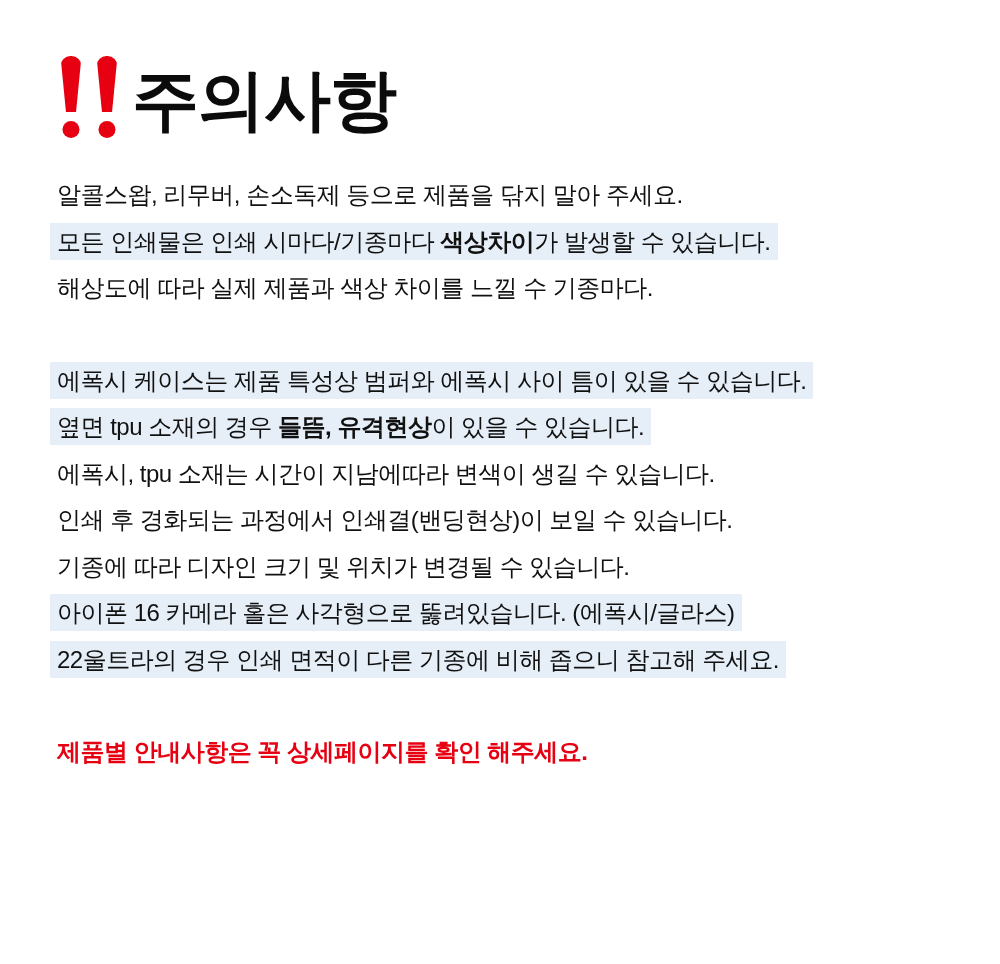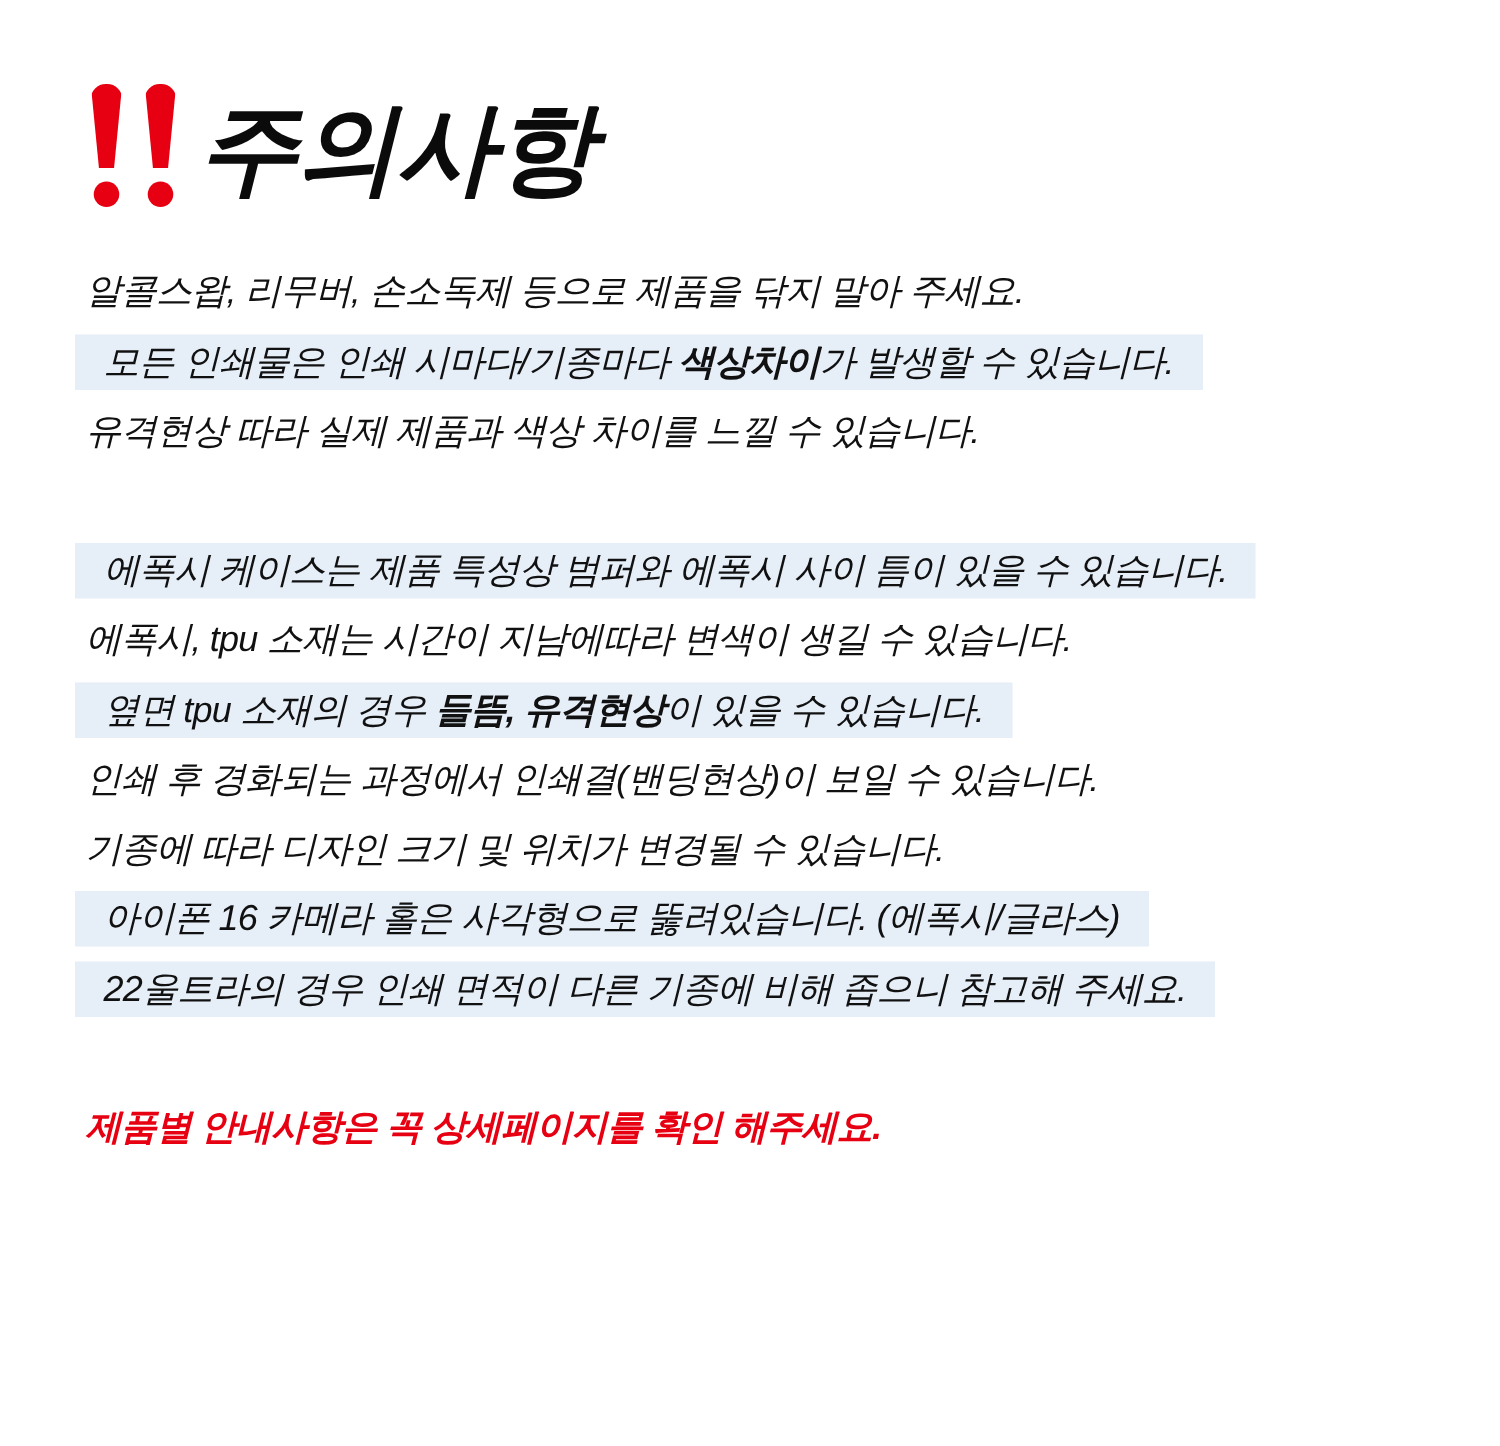--- a/index.html
+++ b/index.html
@@ -9,21 +9,21 @@
     --bg:#ffffff;
   }
   html,body{margin:0;padding:0;}
   body{
     width:1000px;height:964px;
     background:var(--bg);
     font-family:"Liberation Sans","DejaVu Sans",sans-serif;
     color:var(--ink);
     overflow:hidden;
   }
-  .sheet{box-sizing:border-box;width:1000px;height:964px;padding:50px 30px 40px 50px;font-style:italic;}
+  .sheet{box-sizing:border-box;width:1000px;height:964px;padding:50px 30px 40px 50px;}
   
   .title-row{display:flex;align-items:flex-end;gap:14px;margin:0 0 30px 10px;height:92px;}
   .dbl-excl{display:flex;gap:14px;align-items:flex-end;height:84px;padding-bottom:2px;}
   .excl{position:relative;width:22px;height:84px;}
   .excl .bar{
     position:absolute;top:0;left:50%;transform:translateX(-50%);
     width:21px;height:56px;background:var(--red);
     border-radius:10px 10px 5px 5px;
     clip-path:polygon(0 0,100% 0,74% 100%,26% 100%);
   }
@@ -36,21 +36,21 @@
     letter-spacing:-1px;color:#0b0b0b;white-space:nowrap;
   }
   
   .group{margin:0;}
   .group + .group{margin-top:46px;}
   .line{
     font-size:24px;line-height:46.5px;white-space:nowrap;
     letter-spacing:-0.5px;
   }
   .line .txt{padding:0 7px;}
-  .line .txt.hl{background:var(--hl);padding:5px 19px;margin-top:16px;}
+  .line .txt.hl{background:var(--hl);padding:5px 7px;margin-top:16px;}
   .line b{font-weight:700;}
   .line.red{color:var(--red);font-weight:700;}
 </style>
 </head>
 <body>
 
 <div class="sheet">
 
   <div class="title-row">
     <span class="dbl-excl">
@@ -63,26 +63,26 @@
           <span class="dot"></span>
         </span>
     </span>
     <span class="title-text">주의사항</span>
   </div>
 
   <div id="notice-list">
       <div class="group">
         <div class="line"><span class="txt"><span>알콜스왑, 리무버, 손소독제 등으로 제품을 닦지 말아 주세요.</span></span></div>
         <div class="line"><span class="txt hl"><span>모든 인쇄물은 인쇄 시마다/기종마다 </span><b>색상차이</b><span>가 발생할 수 있습니다.</span></span></div>
-        <div class="line"><span class="txt"><span>유격현상 따라 실제 제품과 색상 차이를 느낄 수 있습니다.</span></span></div>
+        <div class="line"><span class="txt"><span>해상도에 따라 실제 제품과 색상 차이를 느낄 수 기종마다.</span></span></div>
       </div>
       <div class="group">
         <div class="line"><span class="txt hl"><span>에폭시 케이스는 제품 특성상 범퍼와 에폭시 사이 틈이 있을 수 있습니다.</span></span></div>
+        <div class="line"><span class="txt hl"><span>옆면 tpu 소재의 경우 </span><b>들뜸, 유격현상</b><span>이 있을 수 있습니다.</span></span></div>
         <div class="line"><span class="txt"><span>에폭시, tpu 소재는 시간이 지남에따라 변색이 생길 수 있습니다.</span></span></div>
-        <div class="line"><span class="txt hl"><span>옆면 tpu 소재의 경우 </span><b>들뜸, 유격현상</b><span>이 있을 수 있습니다.</span></span></div>
         <div class="line"><span class="txt"><span>인쇄 후 경화되는 과정에서 인쇄결(밴딩현상)이 보일 수 있습니다.</span></span></div>
         <div class="line"><span class="txt"><span>기종에 따라 디자인 크기 및 위치가 변경될 수 있습니다.</span></span></div>
         <div class="line"><span class="txt hl"><span>아이폰 16 카메라 홀은 사각형으로 뚫려있습니다. (에폭시/글라스)</span></span></div>
         <div class="line"><span class="txt hl"><span>22울트라의 경우 인쇄 면적이 다른 기종에 비해 좁으니 참고해 주세요.</span></span></div>
       </div>
       <div class="group">
         <div class="line red"><span class="txt"><b>제품별 안내사항은 꼭 상세페이지를 확인 해주세요.</b></span></div>
       </div>
     </div>
 

